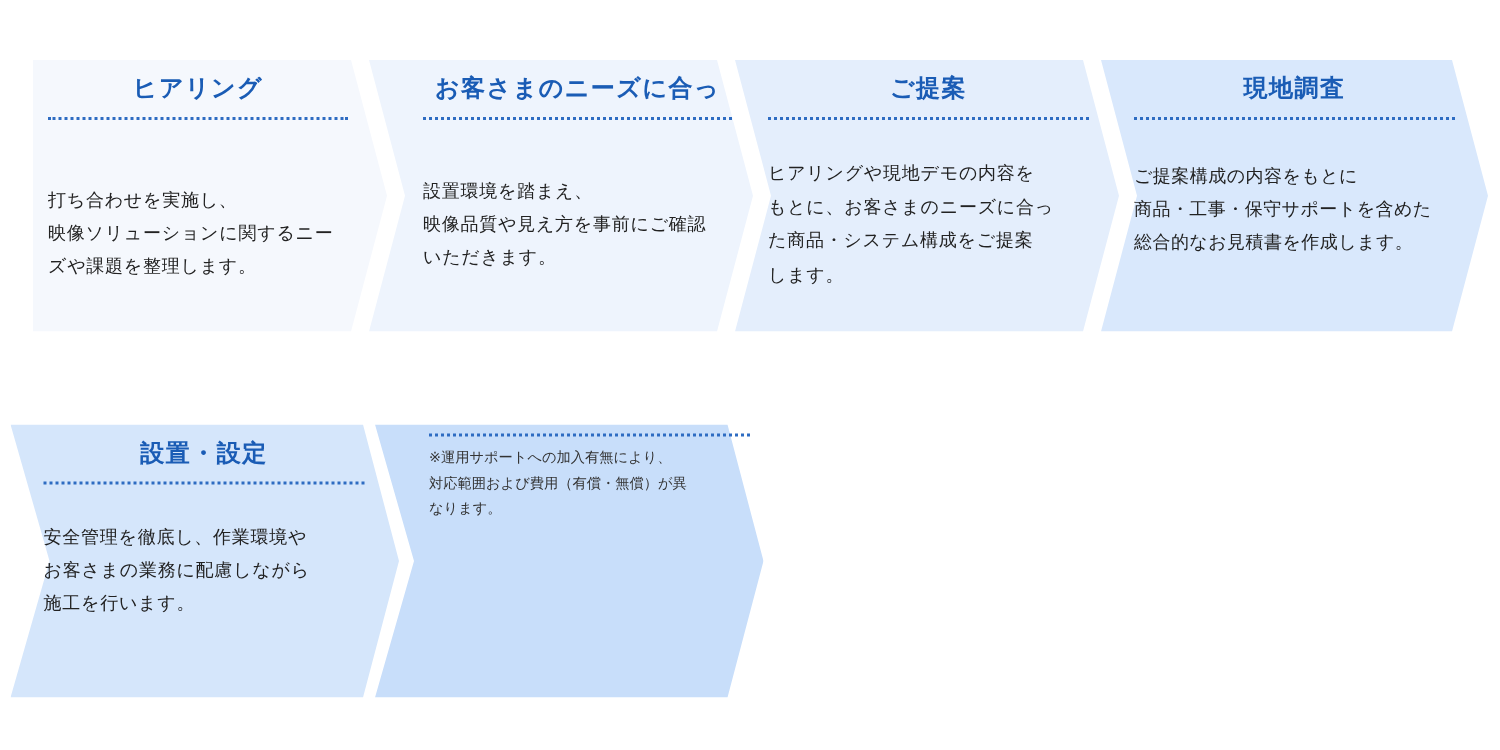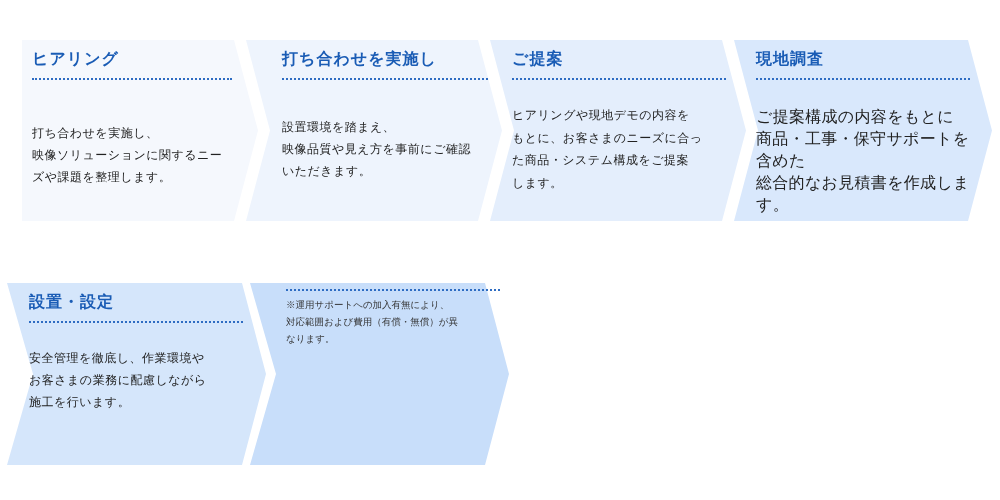--- a/index.html
+++ b/index.html
@@ -1,26 +1,26 @@
 <!DOCTYPE html>
 <html><head>
 <meta charset="utf-8">
 <style>
   html, body { margin: 0; padding: 0; background: #ffffff; }
   body { width: 1000px; height: 500px; position: relative; overflow: hidden;
          font-family: "DejaVu Sans", "Liberation Sans", sans-serif; }
   .step { position: absolute; }
   .step .shape { position: absolute; left: 0; top: 0; width: 100%; height: 100%; }
   .step .content { position: absolute; top: 0; }
-  .title { font-size: 16px; font-weight: bold; color: #1a5cb5; text-align: left;
+  .title { font-size: 16px; font-weight: bold; color: #1a5cb5; text-align: center;
            height: 26px; line-height: 26px; margin-top: 6px; letter-spacing: 1px; }
   .divider { border: none; border-top: 2px dotted #2e6cc2; margin: 6px 0 0 0; height: 0; }
   .body { font-size: 12px; color: #222; line-height: 22px; margin-top: 18px; white-space: pre-line; letter-spacing: 0.5px; }
   .body.tight { margin-top: 8px; font-size: 12.5px; line-height: 23px; }
-  .note { font-size: 9.5px; color: #333; line-height: 17px; margin-top: 6px; white-space: pre-line; font-family: Liberation Serif, serif; }
+  .note { font-size: 9.5px; color: #333; line-height: 17px; margin-top: 6px; white-space: pre-line; }
 </style>
 </head>
 <body>
 
 <div class="step" style="left:22px; top:40px; width:236px; height:181px;">
   <svg class="shape" viewBox="0 0 236 181" preserveAspectRatio="none">
     <polygon points="0,0 212,0 236,90.5 212,181 0,181" fill="#f5f8fd"></polygon>
   </svg>
   <div class="content" style="left:10px; width:200px;">
     <div class="title">ヒアリング</div>
@@ -29,21 +29,21 @@
 映像ソリューションに関するニー
 ズや課題を整理します。</div>
   </div>
 </div>
 
 <div class="step" style="left:246px; top:40px; width:256px; height:181px;">
   <svg class="shape" viewBox="0 0 256 181" preserveAspectRatio="none">
     <polygon points="0,0 232,0 256,90.5 232,181 0,181 24,90.5" fill="#eef4fd"></polygon>
   </svg>
   <div class="content" style="left:36px; width:206px;">
-    <div class="title">打ち合わせを実施し</div>
+    <div class="title">お客さまのニーズに合っ</div>
     <hr class="divider">
     <div class="body" style="margin-top:36px;">設置環境を踏まえ、
 映像品質や見え方を事前にご確認
 いただきます。</div>
   </div>
 </div>
 
 <div class="step" style="left:490px; top:40px; width:256px; height:181px;">
   <svg class="shape" viewBox="0 0 256 181" preserveAspectRatio="none">
     <polygon points="0,0 232,0 256,90.5 232,181 0,181 24,90.5" fill="#e4eefc"></polygon>
@@ -58,21 +58,21 @@
   </div>
 </div>
 
 <div class="step" style="left:734px; top:40px; width:258px; height:181px;">
   <svg class="shape" viewBox="0 0 258 181" preserveAspectRatio="none">
     <polygon points="0,0 234,0 258,90.5 234,181 0,181 24,90.5" fill="#d9e8fc"></polygon>
   </svg>
   <div class="content" style="left:22px; width:214px;">
     <div class="title">現地調査</div>
     <hr class="divider">
-    <div class="body" style="margin-top:26px; font-size:16px; letter-spacing:0.3px;">ご提案構成の内容をもとに
+    <div class="body" style="margin-top:26px; font-size:12px; letter-spacing:0.3px;">ご提案構成の内容をもとに
 商品・工事・保守サポートを含めた
 総合的なお見積書を作成します。</div>
   </div>
 </div>
 
 <div class="step" style="left:7px; top:283px; width:259px; height:182px;">
   <svg class="shape" viewBox="0 0 259 182" preserveAspectRatio="none">
     <polygon points="0,0 235,0 259,91 235,182 0,182 26,91" fill="#d5e6fb"></polygon>
   </svg>
   <div class="content" style="left:22px; width:214px;">

